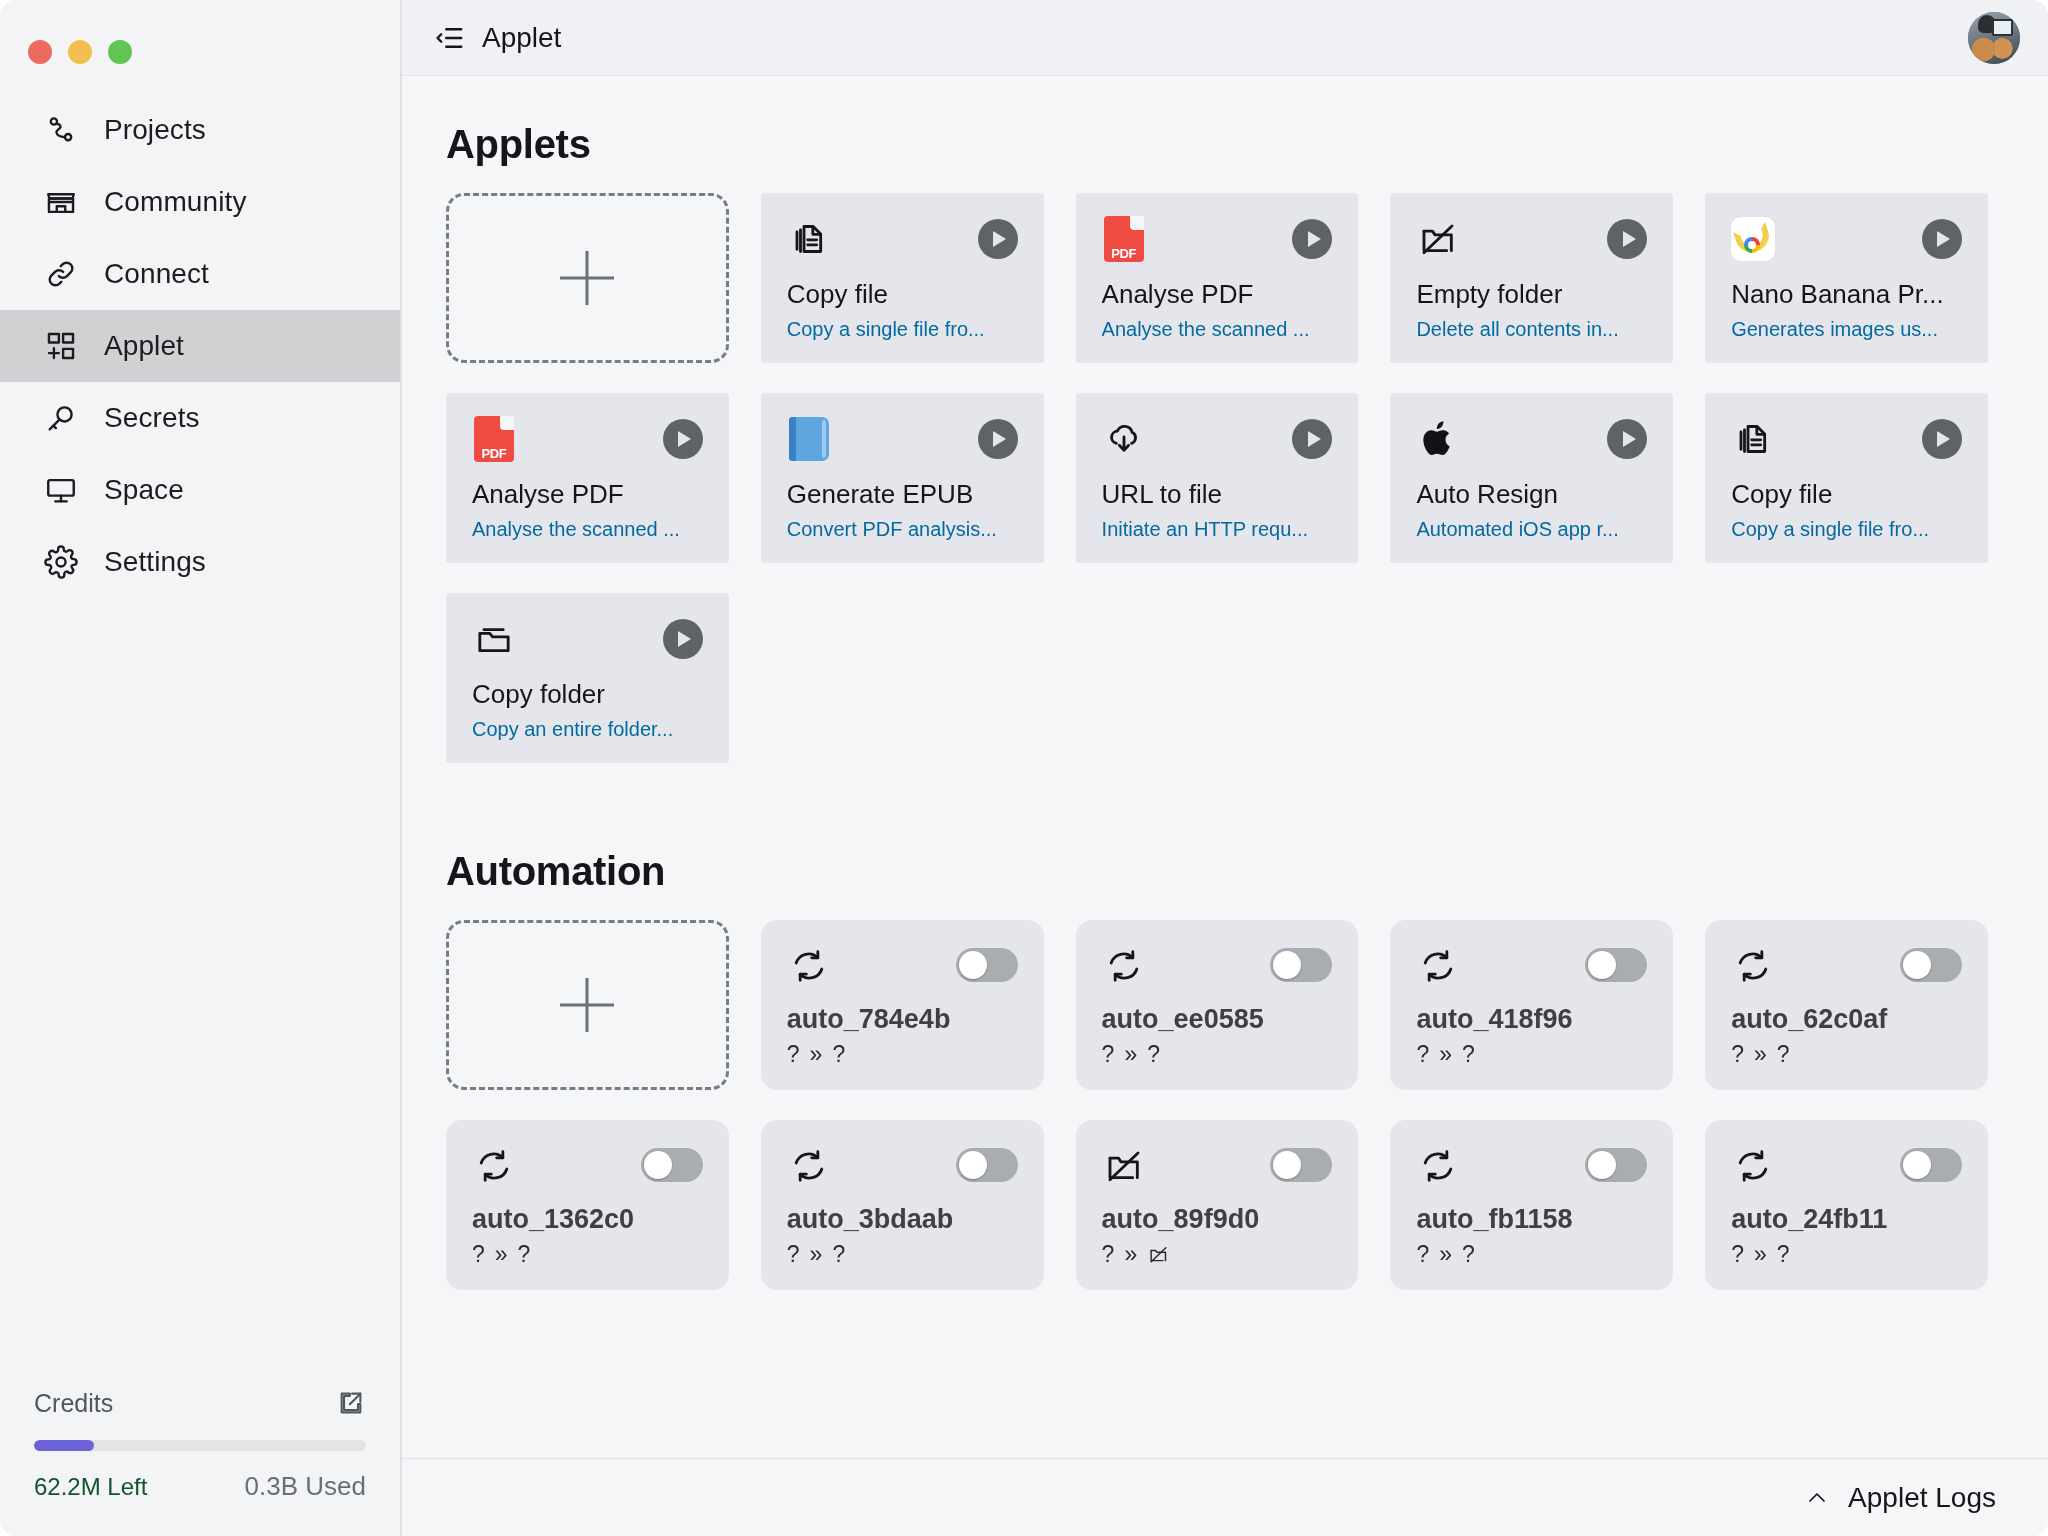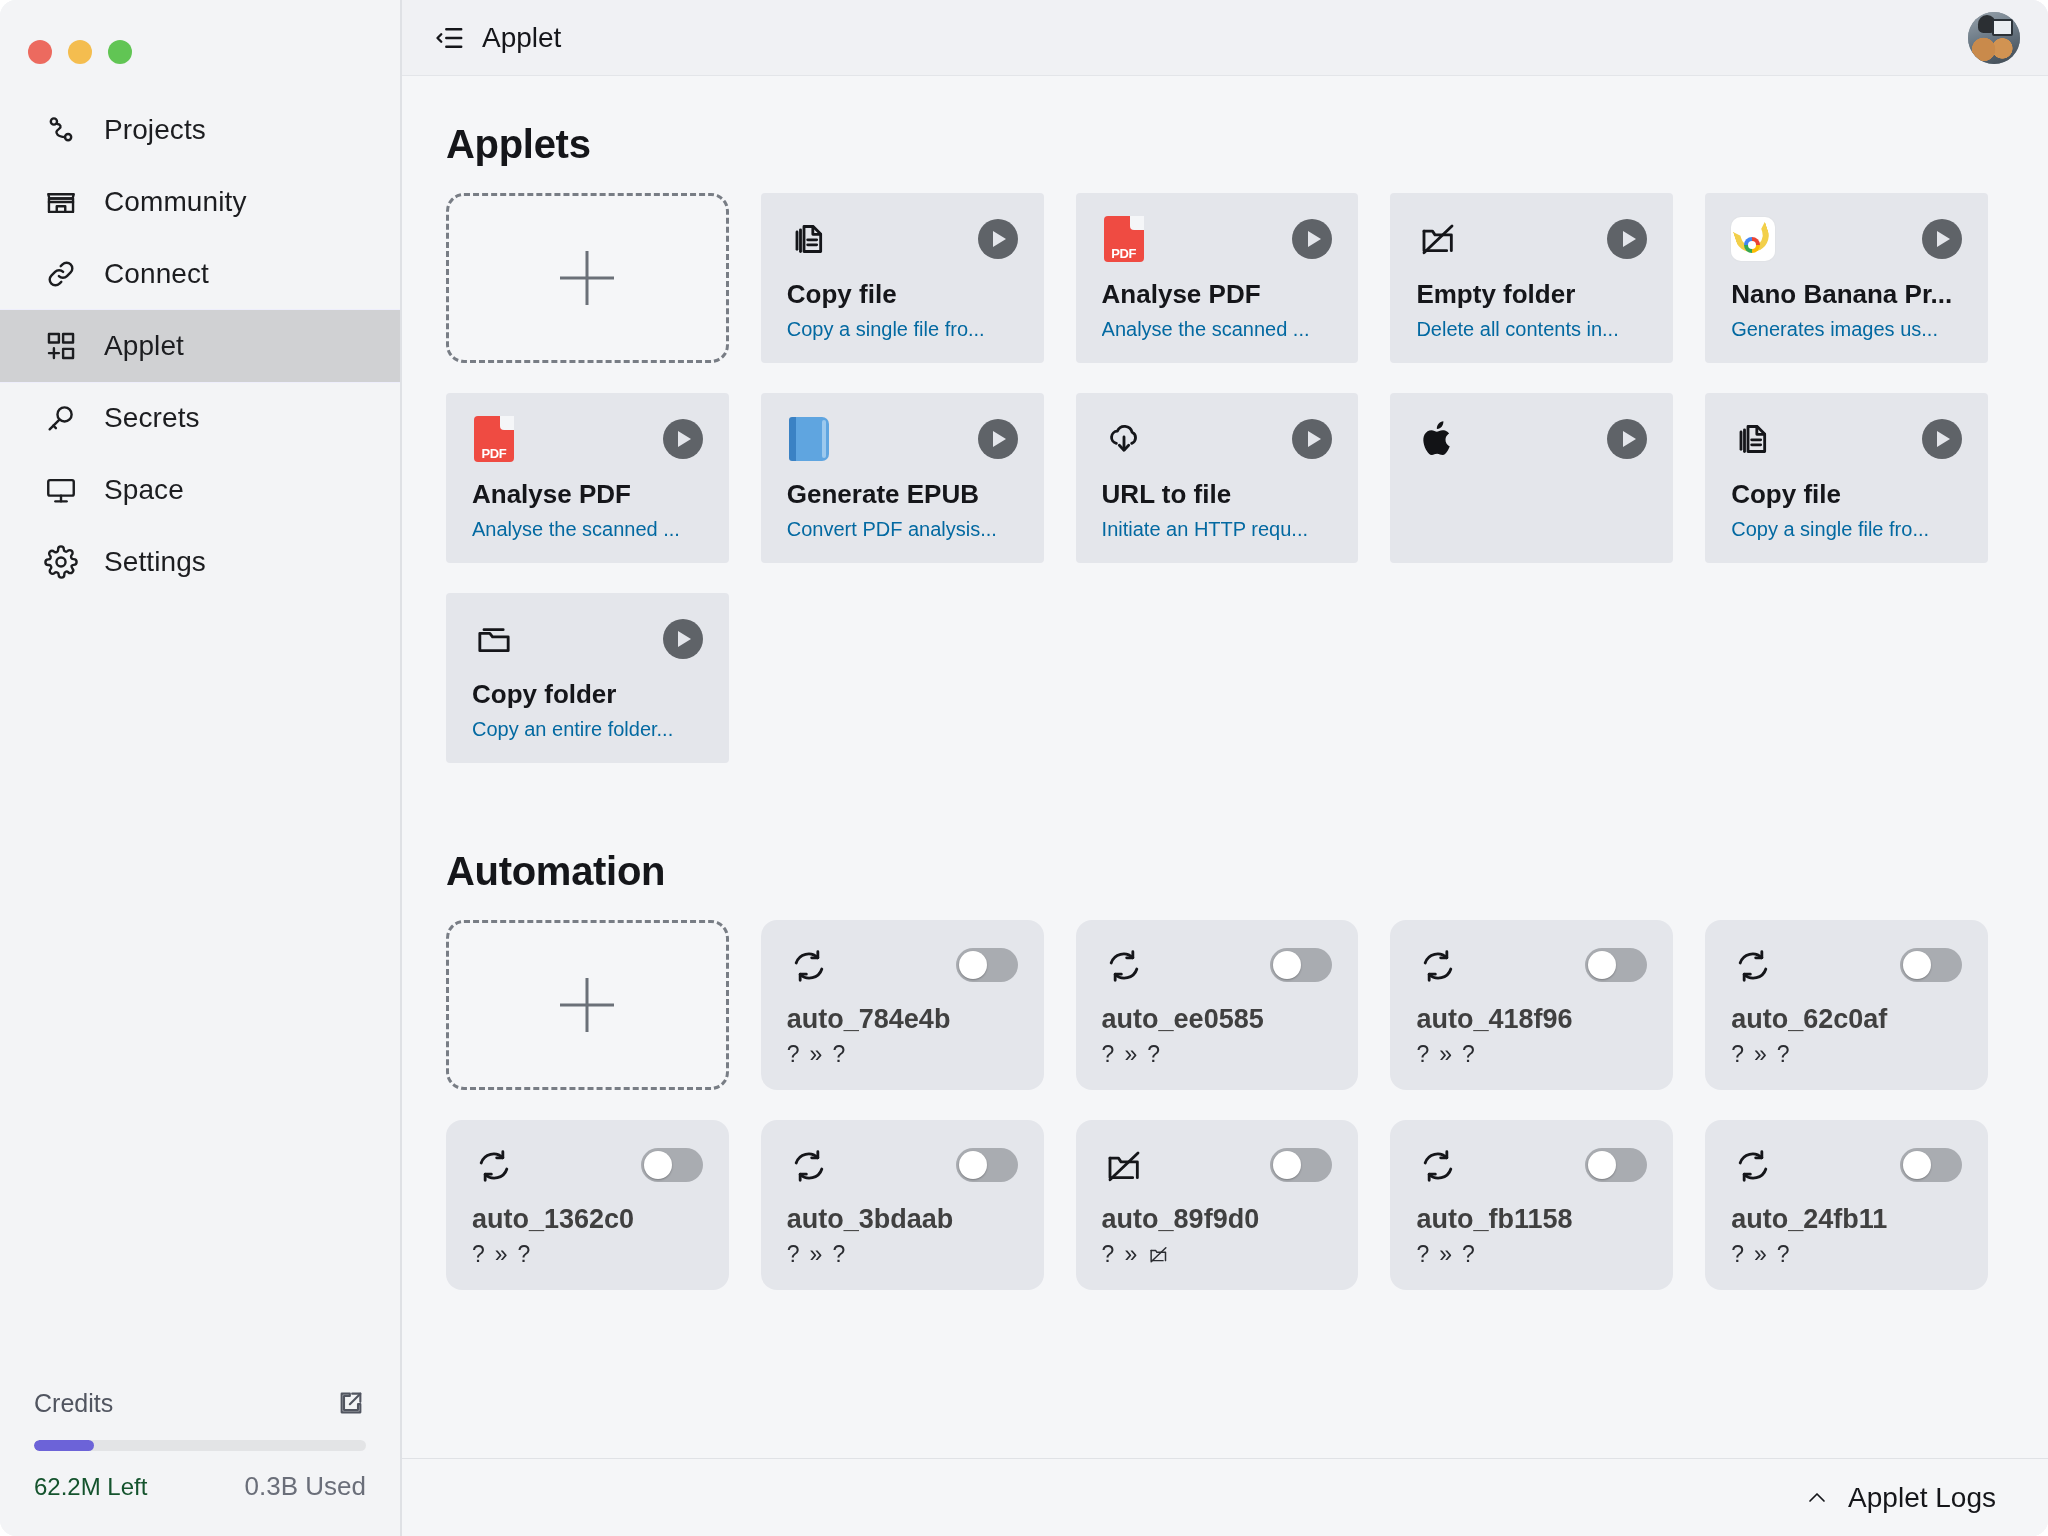--- a/index.html
+++ b/index.html
@@ -241,21 +241,21 @@
   .play-btn .tri {
     width: 0; height: 0;
     border-left: 13px solid #e4e6eb;
     border-top: 8px solid transparent;
     border-bottom: 8px solid transparent;
     margin-left: 4px;
   }
   .card-body { margin-top: auto; }
   .card-title {
     font-size: 26px;
-    font-weight: bold;
+    font-weight: normal;
     color: #15161a;
     white-space: nowrap;
     overflow: hidden;
     text-overflow: clip;
     margin-bottom: 8px;
   }
   .card-desc {
     font-size: 20px;
     color: #0369a1;
     white-space: nowrap;
@@ -687,20 +687,24 @@
                   <svg width="34" height="40" viewBox="0 0 24 28" fill="currentColor">
                     <path d="M17.3 14.6c0-3 2.4-4.4 2.5-4.5-1.4-2-3.5-2.3-4.2-2.3-1.8-.2-3.5 1-4.4 1-.9 0-2.3-1-3.8-1-2 0-3.8 1.1-4.8 2.9-2 3.5-.5 8.8 1.5 11.7 1 1.4 2.1 3 3.6 2.9 1.4-.1 2-.9 3.7-.9s2.2.9 3.8.9c1.6 0 2.5-1.4 3.5-2.8 1.1-1.6 1.5-3.2 1.6-3.3-.1 0-3-1.2-3-4.6z"></path>
                     <path d="M14.6 5.3c.8-1 1.3-2.4 1.2-3.8-1.2.1-2.6.8-3.4 1.8-.7.9-1.4 2.3-1.2 3.6 1.3.1 2.7-.7 3.4-1.6z"></path>
                   </svg>
                 </div>
               </span>
               <span class="play-btn">
                 <span class="tri"></span>
               </span>
             </div>
+            <div class="card-body">
+              <div class="card-title">Auto Resign</div>
+              <div class="card-desc">Automated iOS app r...</div>
+            </div>
           </div>
           <div class="card">
             <div class="card-head">
               <span class="card-icon">
                 <svg width="40" height="40" viewBox="0 0 24 24" fill="none" stroke="currentColor" stroke-width="1.7" stroke-linecap="round" stroke-linejoin="round">
                   <path d="M9 4.5h5.5L19 9v10.5H9z"></path>
                   <path d="M14.3 4.6v4.6H19"></path>
                   <path d="M11.2 12.5h5.4M11.2 15.5h5.4"></path>
                   <path d="M6.9 6.5v13"></path>
                   <path d="M4.8 7.8v10.4"></path>

